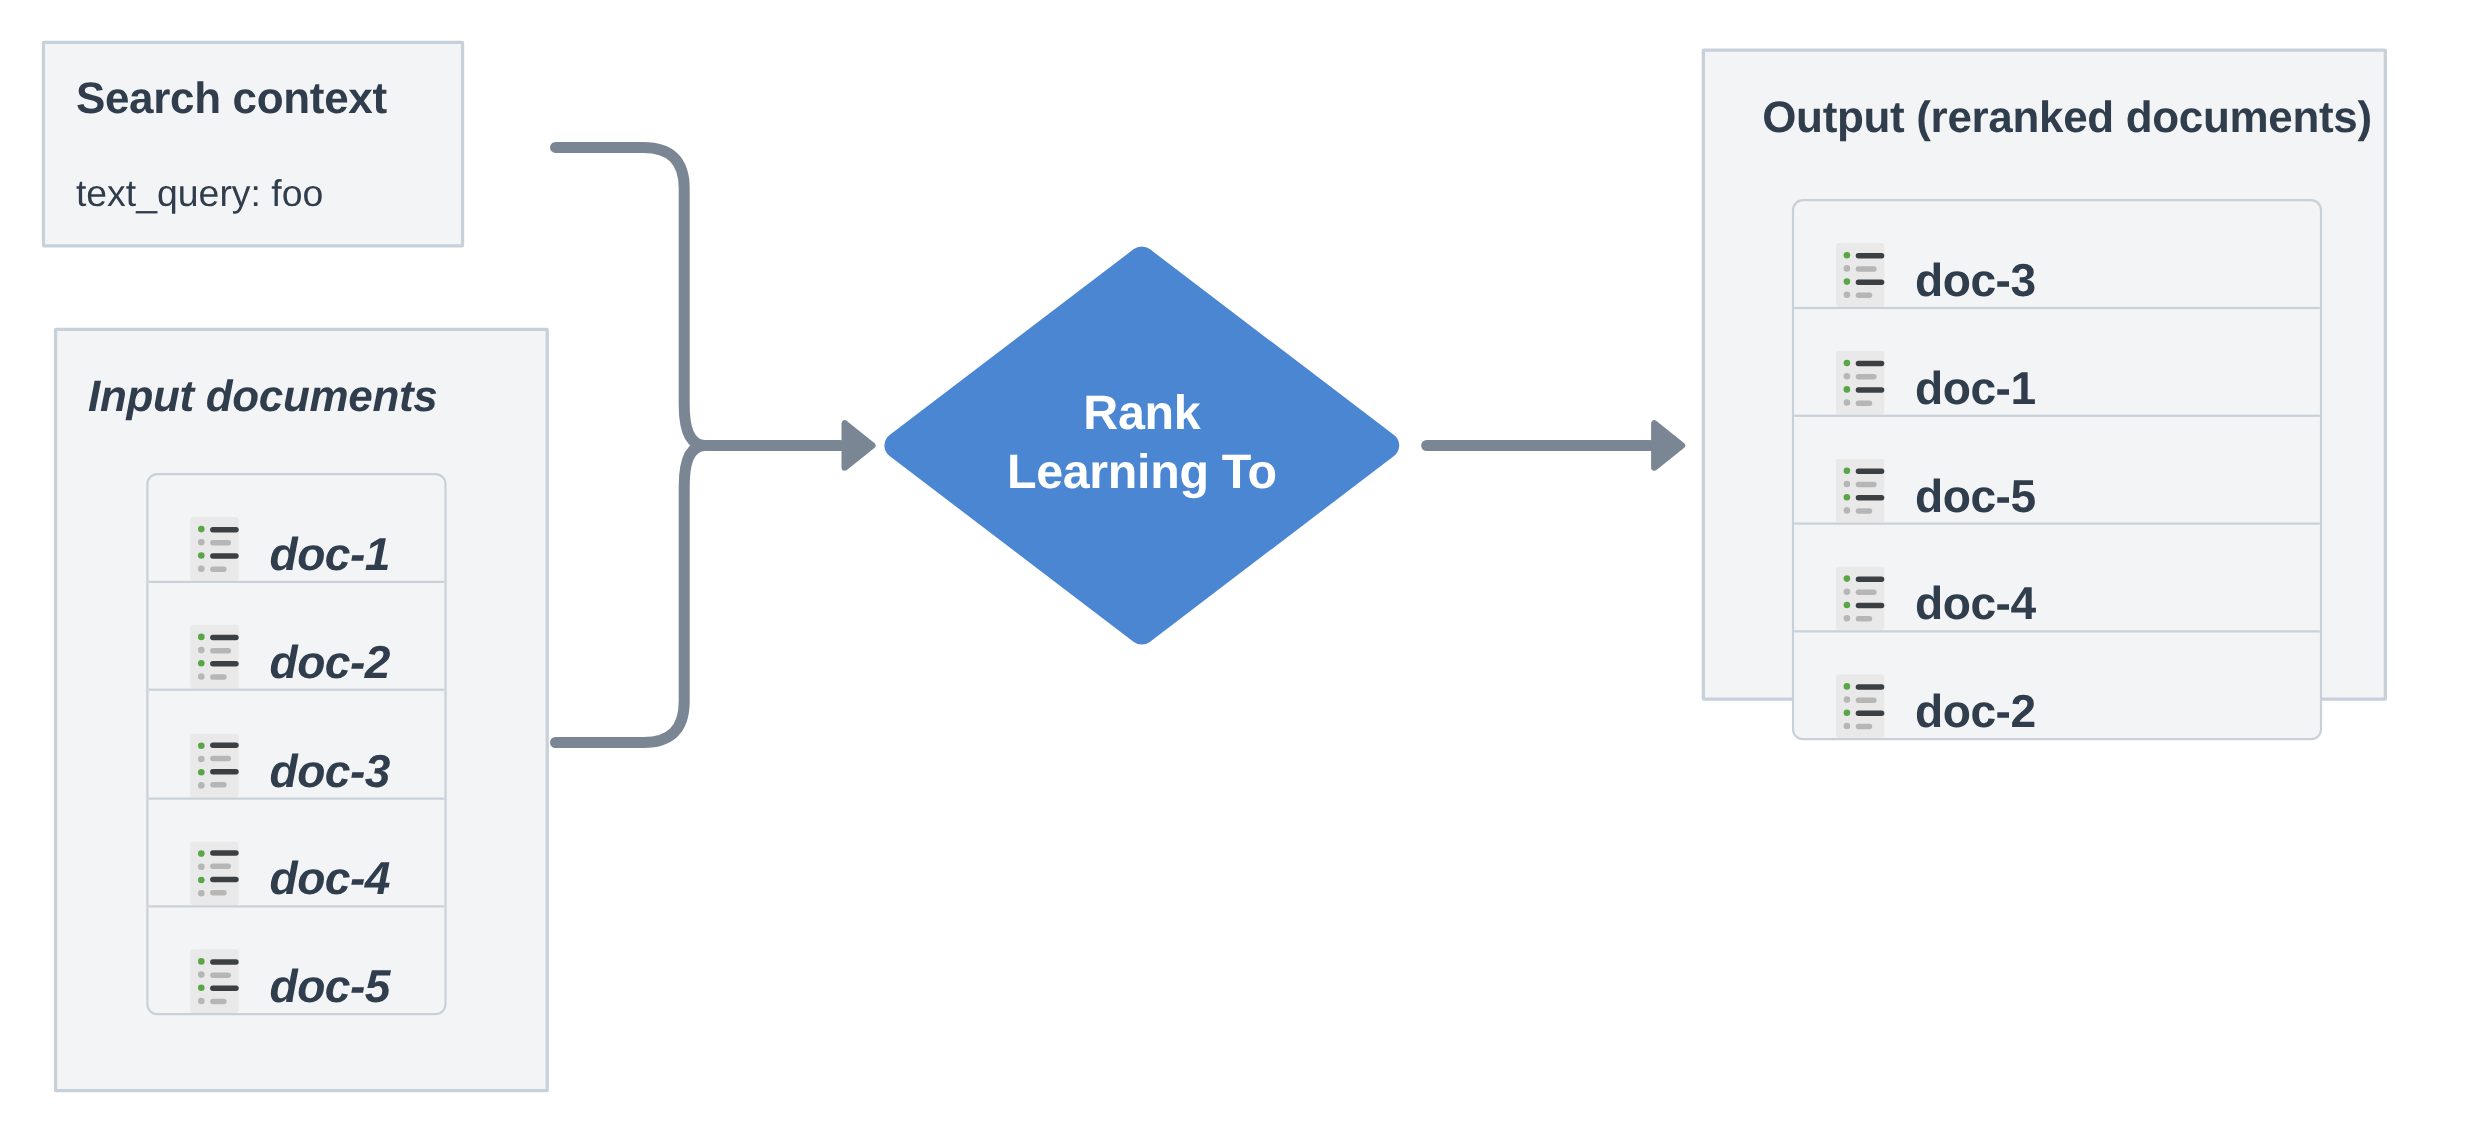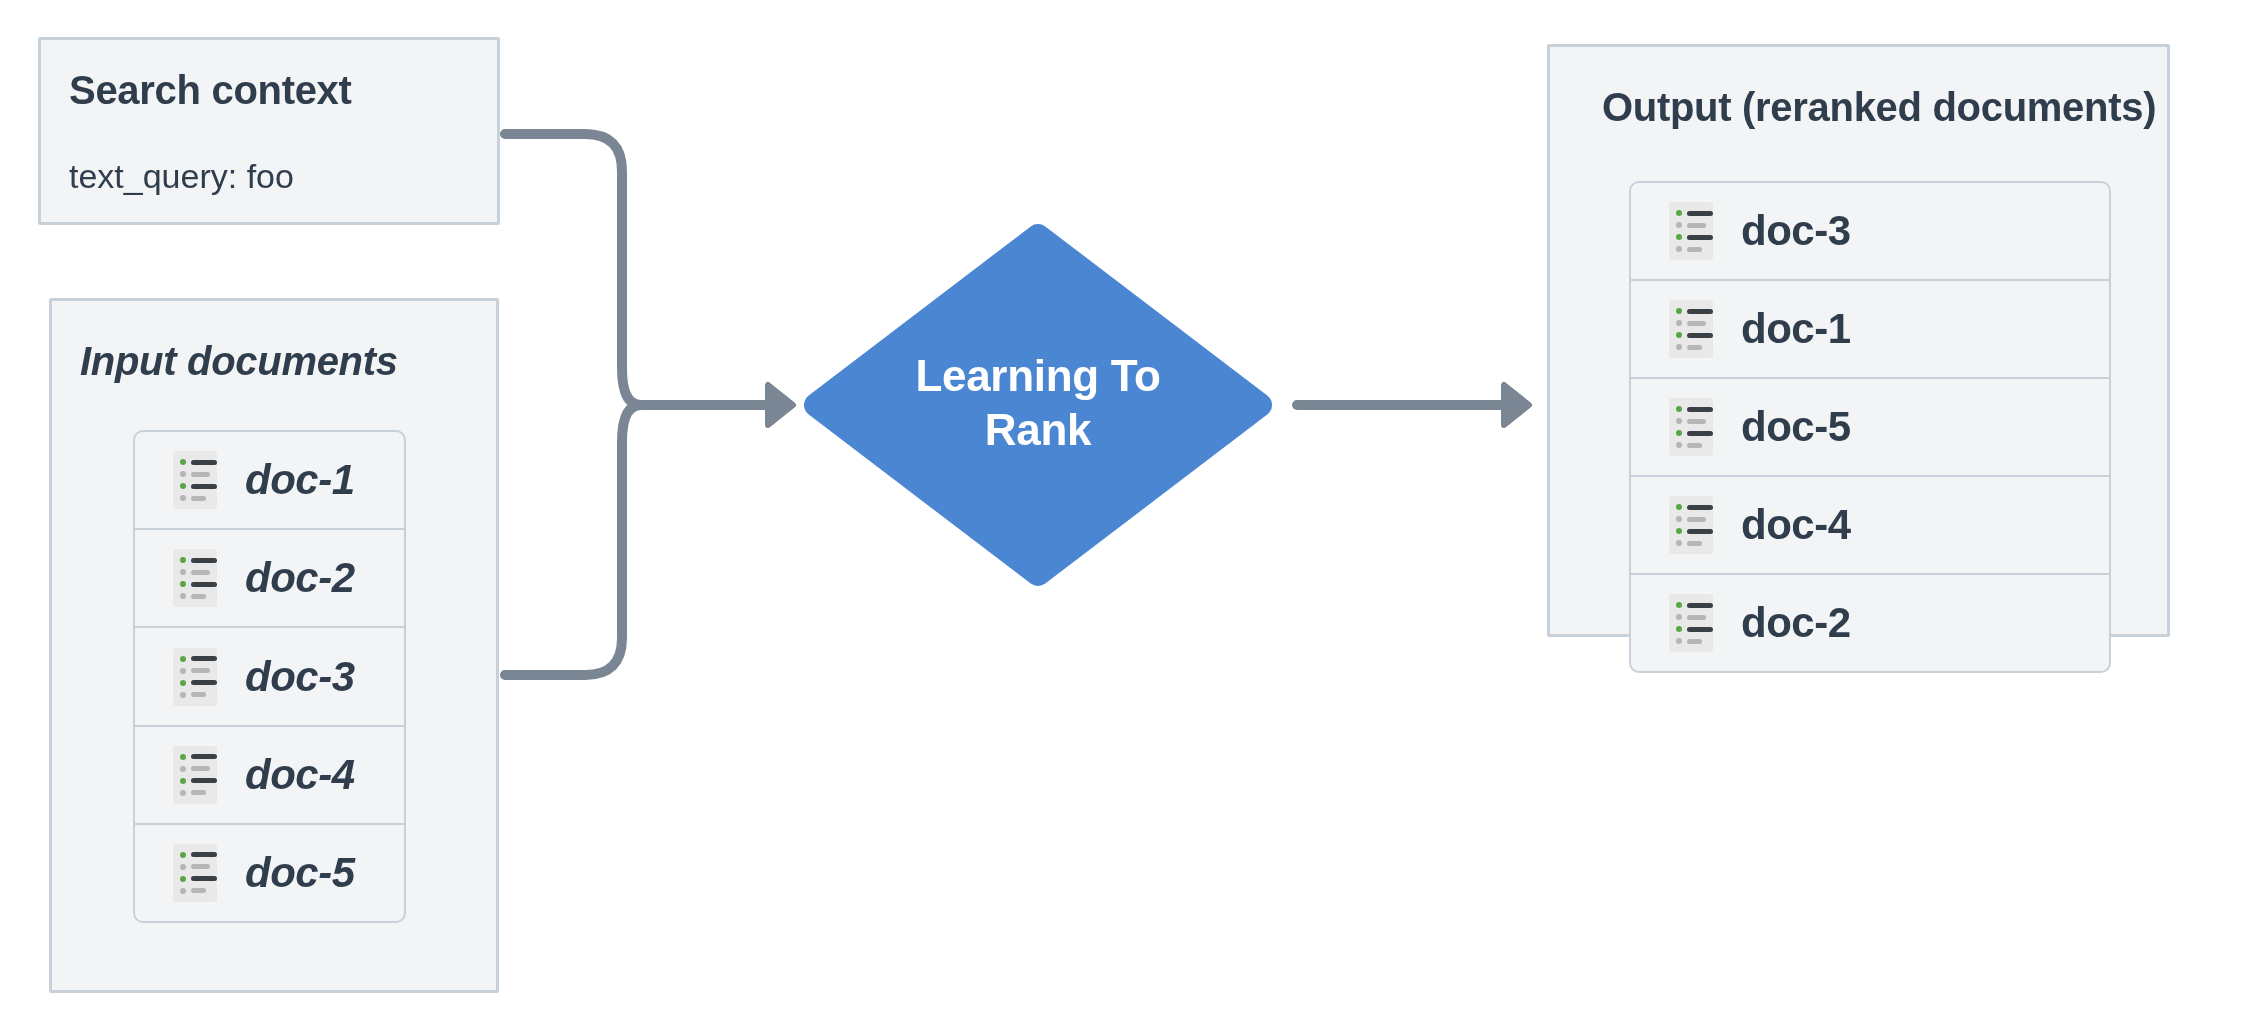--- a/index.html
+++ b/index.html
@@ -12,34 +12,34 @@
   .panel{
     position:absolute;box-sizing:border-box;
     background:var(--panel-fill,#f3f4f6);
     border:3px solid var(--panel-border,#c8d1d9);
     border-radius:2px;
   }
   .panel-title{
     font-size:40px;font-weight:700;line-height:1.2;
     letter-spacing:-0.3px;white-space:nowrap;
   }
-  #search-box{left:38px;top:37px;width:462px;height:188px;padding:26px 28px 0 28px;}
+  #search-box{left:38px;top:37px;width:384px;height:188px;padding:26px 28px 0 28px;}
   #search-box .panel-body{font-size:34px;font-weight:400;margin-top:42px;line-height:1.2;}
   #input-box{left:49px;top:298px;width:450px;height:695px;padding:36px 28px 0 28px;font-style:italic;}
   #output-box{left:1547px;top:44px;width:623px;height:593px;padding:36px 52px 0 52px;}
   .doc-list{
     position:absolute;box-sizing:border-box;
     border:2px solid var(--panel-border,#c8d1d9);
     border-radius:10px;background:var(--panel-fill,#f3f4f6);
     display:flex;flex-direction:column;overflow:hidden;
   }
   #input-box .doc-list{left:81px;top:129px;width:273px;height:493px;}
   #output-box .doc-list{left:79px;top:134px;width:482px;height:492px;}
   .doc-row{
-    flex:1;display:flex;align-items:center;padding-left:38px;box-sizing:border-box;
+    flex:1;display:flex;align-items:flex-end;padding-left:38px;box-sizing:border-box;
   }
   .doc-row + .doc-row{border-top:2px solid var(--panel-border,#c8d1d9);}
   .doc-label{font-size:42px;font-weight:700;margin-left:28px;letter-spacing:-0.5px;}
   .doc-icon{
     width:44px;height:58px;flex:0 0 44px;border-radius:3px;
     background:var(--icon-bg,#e9e9e9);
     display:flex;flex-direction:column;justify-content:center;gap:6px;
     padding-left:7px;box-sizing:border-box;
   }
   .ir{display:flex;align-items:center;gap:5px;}
@@ -191,22 +191,22 @@
               <i class="dot"></i>
               <i class="ln"></i>
             </span>
           </span>
           <span class="doc-label">doc-5</span>
         </div>
       </div>
   </div>
 
   <div id="diamond-label">
+    <div>Rank</div>
     <div>Learning To</div>
-    <div>Rank</div>
   </div>
 
   <div class="panel" id="output-box">
     <div class="panel-title">Output (reranked documents)</div>
     <div class="doc-list">
 
         <div class="doc-row">
           <span class="doc-icon">
             <span class="ir">
               <i class="dot"></i>

